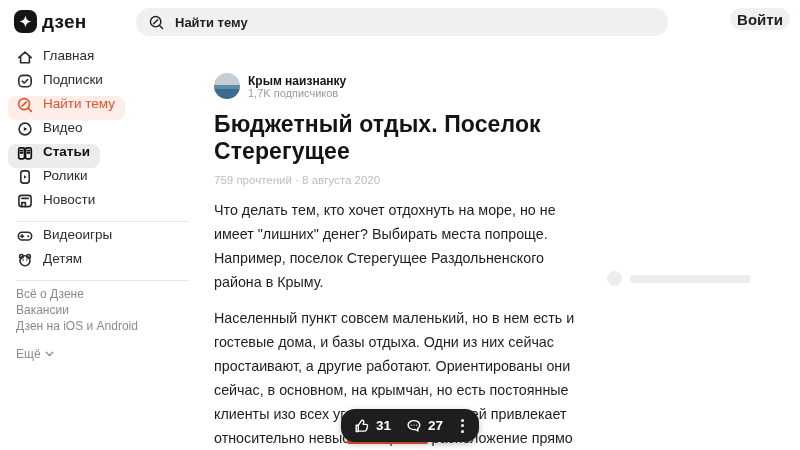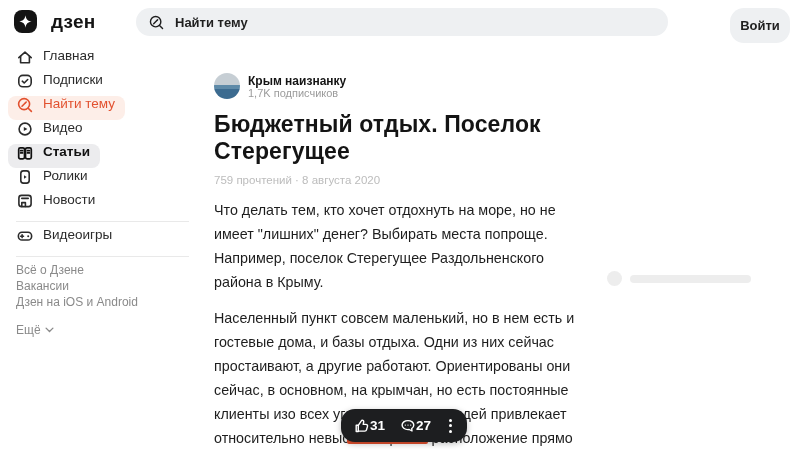--- a/index.html
+++ b/index.html
@@ -2,30 +2,30 @@
 <html style="--accent: #e2512f; --chip: #eef0f2;"><head>
 <meta charset="utf-8">
 <style>
   * { margin:0; padding:0; box-sizing:border-box; }
   html,body { width:800px; height:450px; overflow:hidden; background:#fff;
               font-family:"Liberation Sans", sans-serif; color:#1e1e1e; }
   .app { position:relative; width:800px; height:450px; background:#fff; }
 
   
   .header { position:absolute; top:0; left:0; width:800px; height:44px; background:#fff; z-index:20; }
-  .logo { position:absolute; left:14px; top:10px; display:flex; align-items:center; gap:14px; cursor:pointer; }
+  .logo { position:absolute; left:14px; top:10px; display:flex; align-items:center; gap:5px; cursor:pointer; }
   .logo-badge { width:23px; height:23px; background:#141414; border-radius:8px;
                 display:flex; align-items:center; justify-content:center; }
   .logo-text { font-size:19px; font-weight:700; color:#141414; letter-spacing:.2px; }
   .searchbar { position:absolute; left:136px; top:8px; width:532px; height:28px;
                background:var(--chip,#eef0f2); border-radius:14px; display:flex; align-items:center;
                padding:0 12px; gap:10px; cursor:text; }
   .searchbar .ph { font-size:13px; font-weight:600; color:#1f1f1f; }
-  .login-btn { position:absolute; left:730px; top:8px; width:60px; height:35px;
-               background:var(--chip,#eef0f2); border:none; border-radius:14px; font-size:13px; font-weight:600;
+  .login-btn { position:absolute; left:730px; top:8px; width:60px; height:22px;
+               background:var(--chip,#eef0f2); border:none; border-radius:14px; font-size:15px; font-weight:600;
                color:#1f1f1f; cursor:pointer; font-family:inherit; }
 
   
   .sidebar { position:absolute; left:0; top:48px; width:205px; }
   .nav-item { display:flex; gap:9px; height:24px; margin-left:8px;
               padding:0 10px 0 8px; border-radius:8px; width:fit-content; cursor:pointer;
               font-size:13.5px; font-weight:500; color:#2b2b2b; }
   .nav-item svg { flex:0 0 auto; }
   .nav-item.accent { color:var(--accent,#e2512f); background:#fdeee8; }
   .nav-item.selected { background:#ececee; font-weight:700; color:#111; }
@@ -50,21 +50,21 @@
   
   .skel-circle { position:absolute; left:607px; top:271px; width:15px; height:15px; border-radius:50%; background:#ededed; }
   .skel-bar { position:absolute; left:630px; top:275px; width:121px; height:8px; border-radius:4px; background:#ededed; }
 
   
   .red-peek { position:absolute; left:347px; top:433px; width:81px; height:11px;
               background:var(--accent,#e2512f); border-radius:2px; z-index:8; }
   .action-bar { position:absolute; left:341px; top:409px; height:33px; background:#1d1e20; border-radius:14px;
                 display:flex; align-items:center; padding:0 12px 0 13px; gap:15px; z-index:10;
                 box-shadow:0 2px 6px rgba(0,0,0,.25); }
-  .ab-group { display:flex; align-items:center; gap:0; color:#fff; font-size:13.5px; font-weight:700; cursor:pointer; }
+  .ab-group { display:flex; align-items:center; gap:6px; color:#fff; font-size:13.5px; font-weight:700; cursor:pointer; }
   .ab-dots { display:flex; flex-direction:column; gap:2.5px; padding:2px 3px; cursor:pointer; }
   .ab-dots i { width:3px; height:3px; border-radius:50%; background:#fff; }
 </style>
 </head>
 <body>
 
 <div class="app">
 
   <div class="header">
     <div class="logo">
@@ -153,20 +153,30 @@
 
     <div class="nav-item">
       <svg width="18" height="18" viewBox="0 0 18 18" fill="none" stroke="#2b2b2b" stroke-width="1.6" stroke-linecap="round">
         <rect x="2.4" y="5.2" width="13.2" height="7.8" rx="3.6"></rect>
           <path d="M6.1 7.8v2.8M4.7 9.2h2.8"></path>
           <circle cx="12.2" cy="9.2" r="1" fill="#2b2b2b" stroke="none"></circle>
       </svg>
       <span>Видеоигры</span>
     </div>
 
+    <div class="nav-item">
+      <svg width="18" height="18" viewBox="0 0 18 18" fill="none" stroke="#2b2b2b" stroke-width="1.6">
+        <circle cx="5.4" cy="5.3" r="1.8"></circle>
+          <circle cx="12.6" cy="5.3" r="1.8"></circle>
+          <circle cx="9" cy="9.7" r="5"></circle>
+        <circle cx="7.2" cy="9" r=".8" fill="#2b2b2b" stroke="none"></circle>
+          <circle cx="10.8" cy="9" r=".8" fill="#2b2b2b" stroke="none"></circle>
+      </svg>
+      <span>Детям</span>
+    </div>
 
     <div class="divider"></div>
 
     <div class="foot-link">Всё о Дзене</div>
     <div class="foot-link">Вакансии</div>
     <div class="foot-link">Дзен на iOS и Android</div>
     <div class="foot-link foot-more">
       <span>Ещё</span>
       <svg width="9" height="6" viewBox="0 0 10 7" fill="none" stroke="#8a8a8a" stroke-width="1.5" stroke-linecap="round">
         <path d="M1 1.3 5 5.3 9 1.3"></path>

